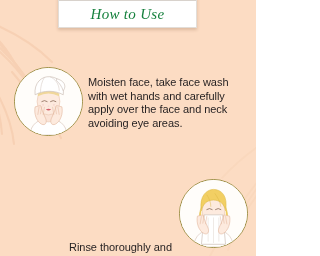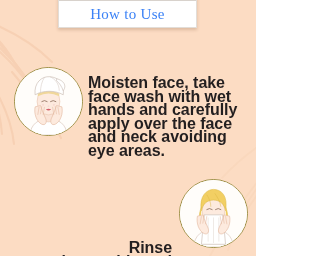--- a/index.html
+++ b/index.html
@@ -61,46 +61,46 @@
     border-top: 1px solid #d8d2cc;
     width: 100%;
     height: 26px;
     display: flex;
     align-items: center;
     justify-content: center;
   }
   .banner-title {
     font-family: "Liberation Serif", serif;
     font-size: 15px;
-    color: #3b82f6;
+    color: #15803d;
     letter-spacing: 0.3px;
     white-space: nowrap;
+    font-style: italic;
   }
 
   
   .circle {
     position: absolute;
     border-radius: 50%;
     background: #fffdfa;
     border: 1.5px solid #9c8f45;
     box-sizing: border-box;
     overflow: hidden;
   }
   .circle-1 { left: 14px; top: 67px; width: 69px; height: 69px; }
   .circle-2 { left: 179px; top: 179px; width: 69px; height: 69px; }
   .circle svg { display: block; width: 100%; height: 100%; }
 
   
   .step-text {
     position: absolute;
     color: #231f20;
-    font-size: 16px;
+    font-size: 11px;
     line-height: 13.6px;
     letter-spacing: -0.05px;
-    font-weight: bold;
   }
   .step-1 {
     left: 88px;
     top: 76px;
     width: 158px;
     text-align: left;
   }
   .step-2 {
     left: 52px;
     top: 196px;

